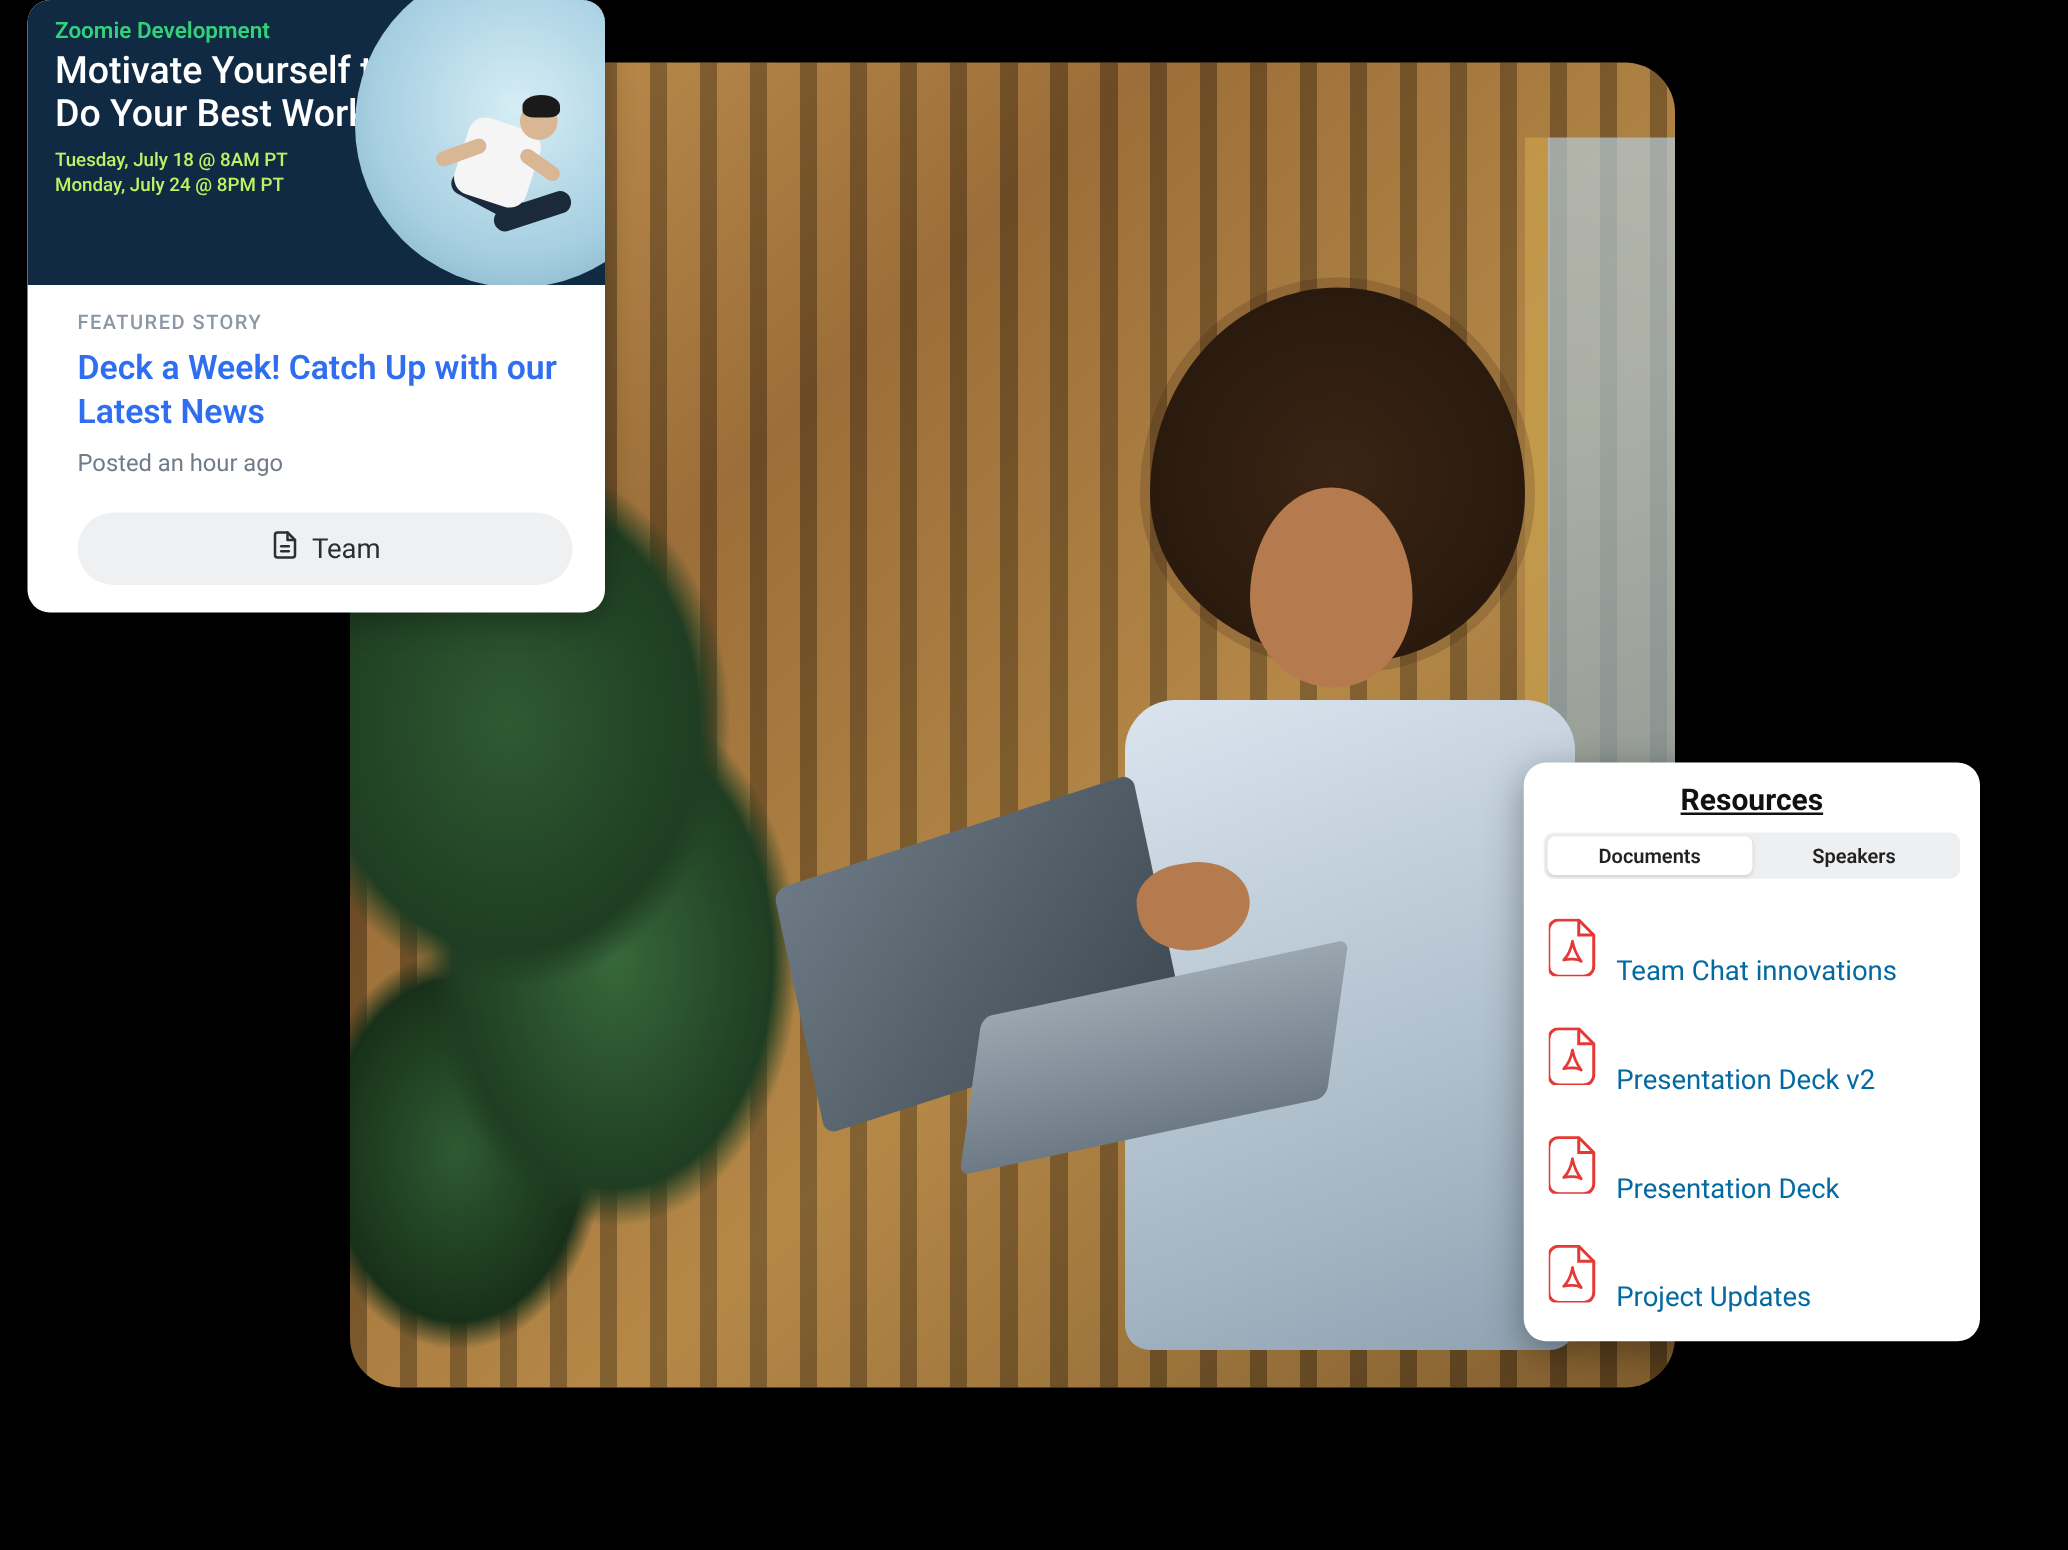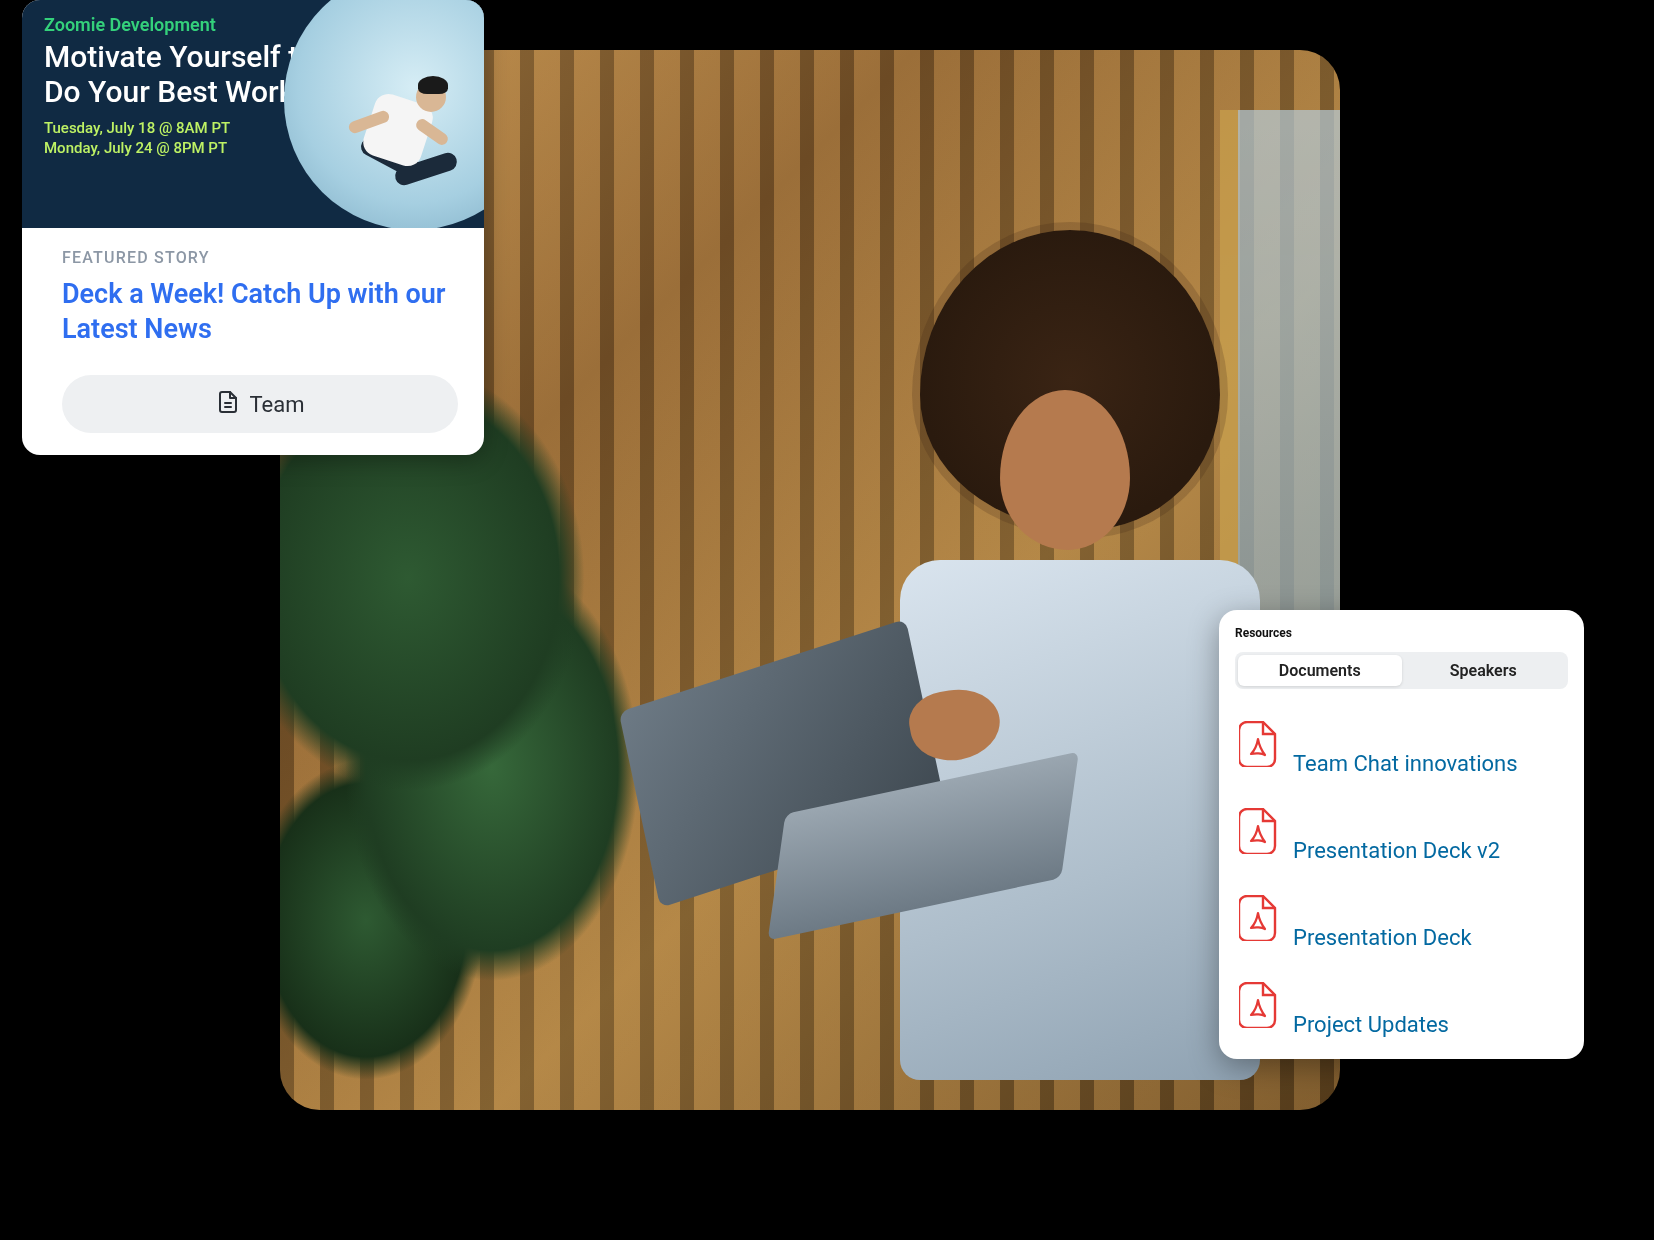--- a/index.html
+++ b/index.html
@@ -263,25 +263,26 @@
     position: absolute;
     right: 70px;
     top: 610px;
     width: 365px;
     background: #fff;
     border-radius: 18px;
     box-shadow: 0 8px 30px rgba(0,0,0,0.35);
     padding: 16px 16px 18px 16px;
   }
   .resources .panel-title {
-    text-align: left;
+    text-align: center;
     font-weight: 700;
-    font-size: 12px;
+    font-size: 24px;
     color: #111;
     margin-bottom: 12px;
+    text-decoration: underline;
   }
   .seg {
     background: #edeff1;
     border-radius: 8px;
     display: flex;
     padding: 3px;
     margin-bottom: 16px;
   }
   .seg-item {
     flex: 1;
@@ -348,20 +349,21 @@
     <div class="brand">Zoomie Development</div>
     <div class="title">Motivate Yourself to Do Your Best Work</div>
     <div class="dates">
       <div>Tuesday, July 18 @ 8AM PT</div>
       <div>Monday, July 24 @ 8PM PT</div>
     </div>
   </div>
   <div class="news-body">
     <div class="eyebrow">FEATURED STORY</div>
     <a class="story-title" style="display:block;text-decoration:none">Deck a Week! Catch Up with our Latest News</a>
+    <div class="posted">Posted an hour ago</div>
     <div class="news-btn">
       <span>
         <svg viewBox="0 0 24 24" fill="none" stroke="#2a2f36" stroke-width="2" stroke-linecap="round" stroke-linejoin="round">
           <path d="M14 2H6a2 2 0 0 0-2 2v16a2 2 0 0 0 2 2h12a2 2 0 0 0 2-2V8z"></path>
           <polyline points="14 2 14 8 20 8"></polyline>
           <line x1="9" y1="13" x2="15" y2="13"></line>
           <line x1="9" y1="17" x2="15" y2="17"></line>
         </svg>
       </span>
       <span>Team</span>

